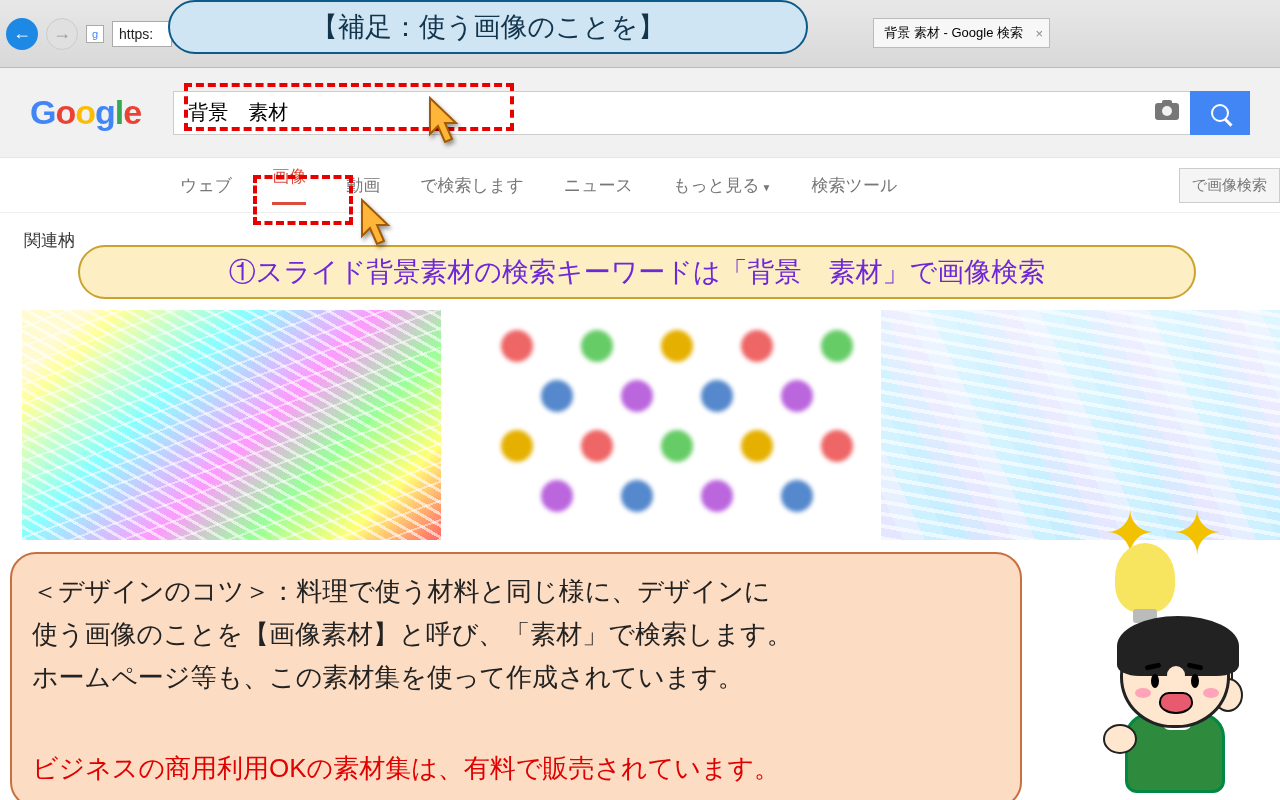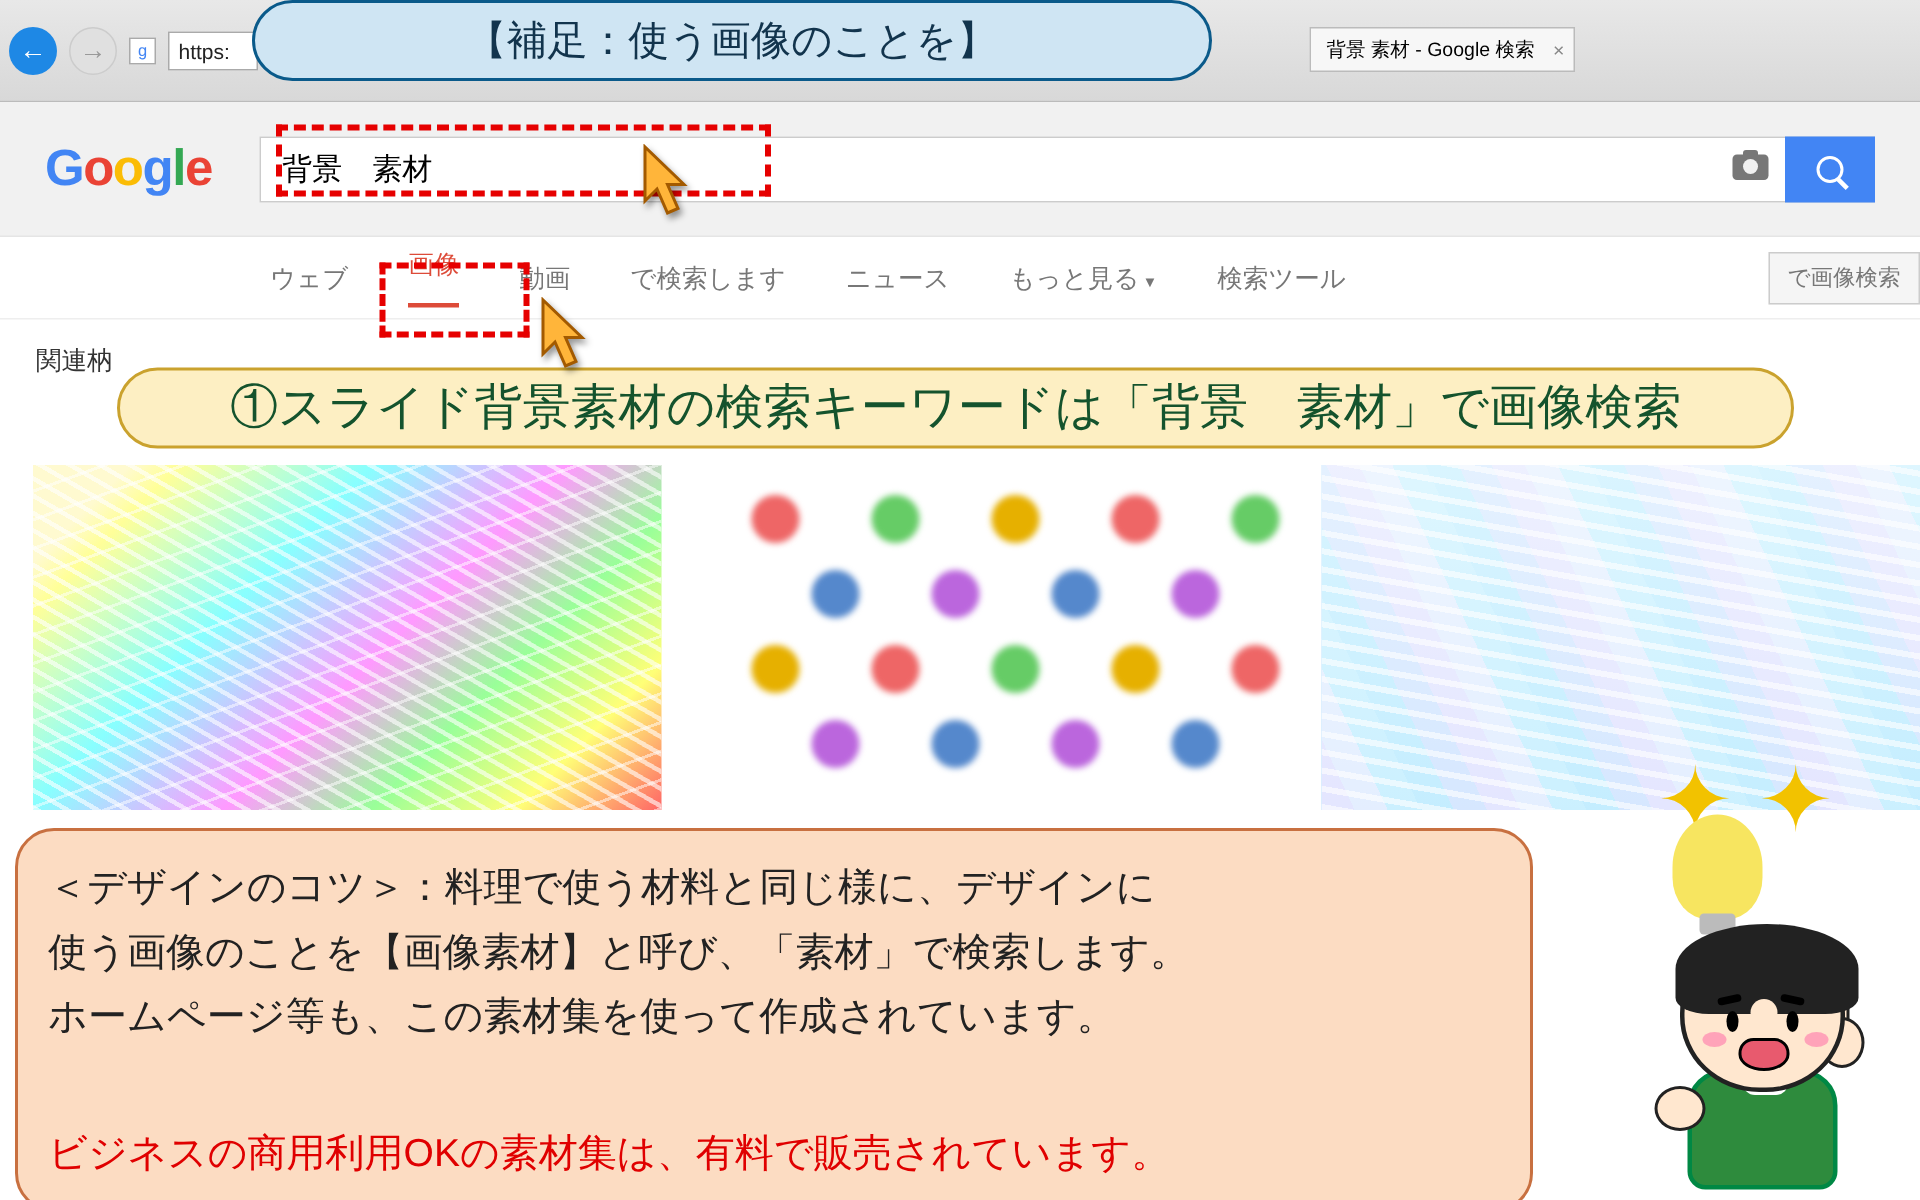--- a/index.html
+++ b/index.html
@@ -41,21 +41,21 @@
   .img-grid{ position:absolute; top:310px; left:22px; right:0; display:flex; gap:20px;}
   .thumb{ height:230px;}
   .thumb1{ width:420px; background:linear-gradient(135deg,#fffad0 10%,#ff9 15%,#8ff 35%,#f9f 55%,#9f9 70%,#ff7 85%,#f66 100%); position:relative; overflow:hidden;}
   .thumb1::before{content:"";position:absolute;inset:0;background:repeating-linear-gradient(30deg,rgba(255,255,255,.6) 0 3px,transparent 3px 10px),repeating-linear-gradient(-20deg,rgba(255,255,255,.5) 0 2px,transparent 2px 18px);}
   .thumb2{ width:400px; background:#fff; position:relative;}
   .thumb3{ width:400px; background:linear-gradient(#c5e8ff,#a5d8ff); position:relative; overflow:hidden;}
   .dot{position:absolute;width:32px;height:32px;border-radius:50%;filter:blur(2px);} 
   
   
   .callout-top{ position:absolute; left:168px; top:0; width:640px; height:54px; background:#cfe5f3; border:2px solid #0a5a8a; border-radius:27px; display:flex;align-items:center;justify-content:center;font-size:27px;color:#12344d; z-index:50;}
-  .callout-yellow{ position:absolute; left:78px; top:245px; width:1118px; height:54px; background:#fdefc3; border:2px solid #caa22e; border-radius:27px; display:flex;align-items:center;justify-content:center;font-size:32px;color:#14532d; z-index:40;}
+  .callout-yellow{ position:absolute; left:78px; top:245px; width:1118px; height:54px; background:#fdefc3; border:2px solid #caa22e; border-radius:27px; display:flex;align-items:center;justify-content:center;font-size:27px;color:#6d28d9; z-index:40;}
   .callout-orange{ position:absolute; left:10px; top:552px; width:1012px; background:#fcdcc2; border:2px solid #c87040; border-radius:26px; padding:16px 20px; font-size:26px; line-height:1.65; z-index:45;}
   .callout-orange .black{color:#222;}
   .callout-orange .red{color:#e00000;margin-top:48px;}
   
   
   .cursor{ position:absolute; z-index:60; filter:drop-shadow(2px 3px 2px rgba(0,0,0,.4));}
   .cursor svg{display:block;}
   
   
   .character{ position:absolute; right:5px; bottom:2px; width:230px; height:290px; z-index:46;}

